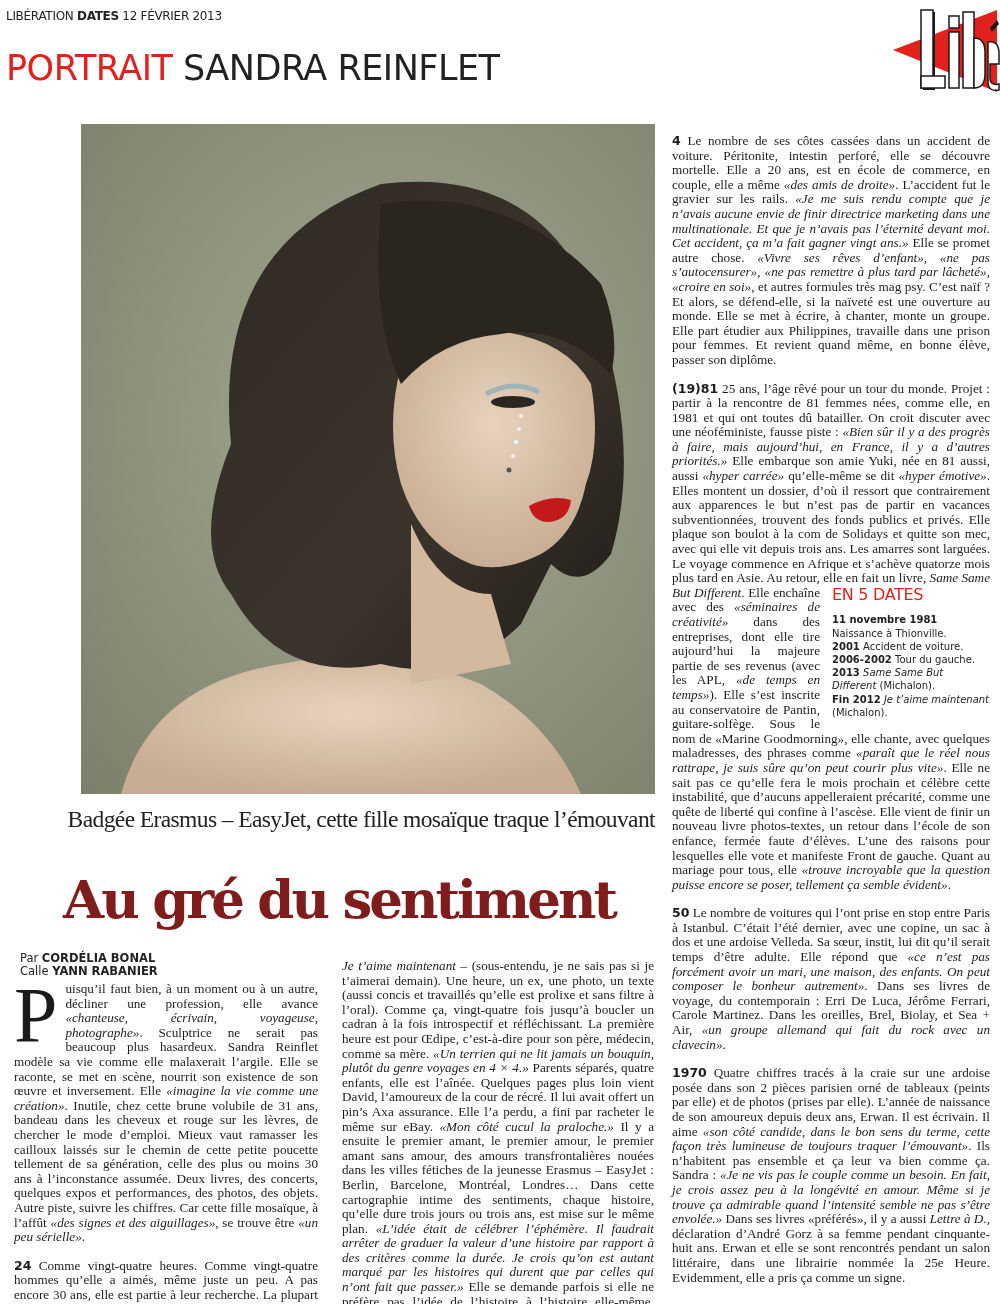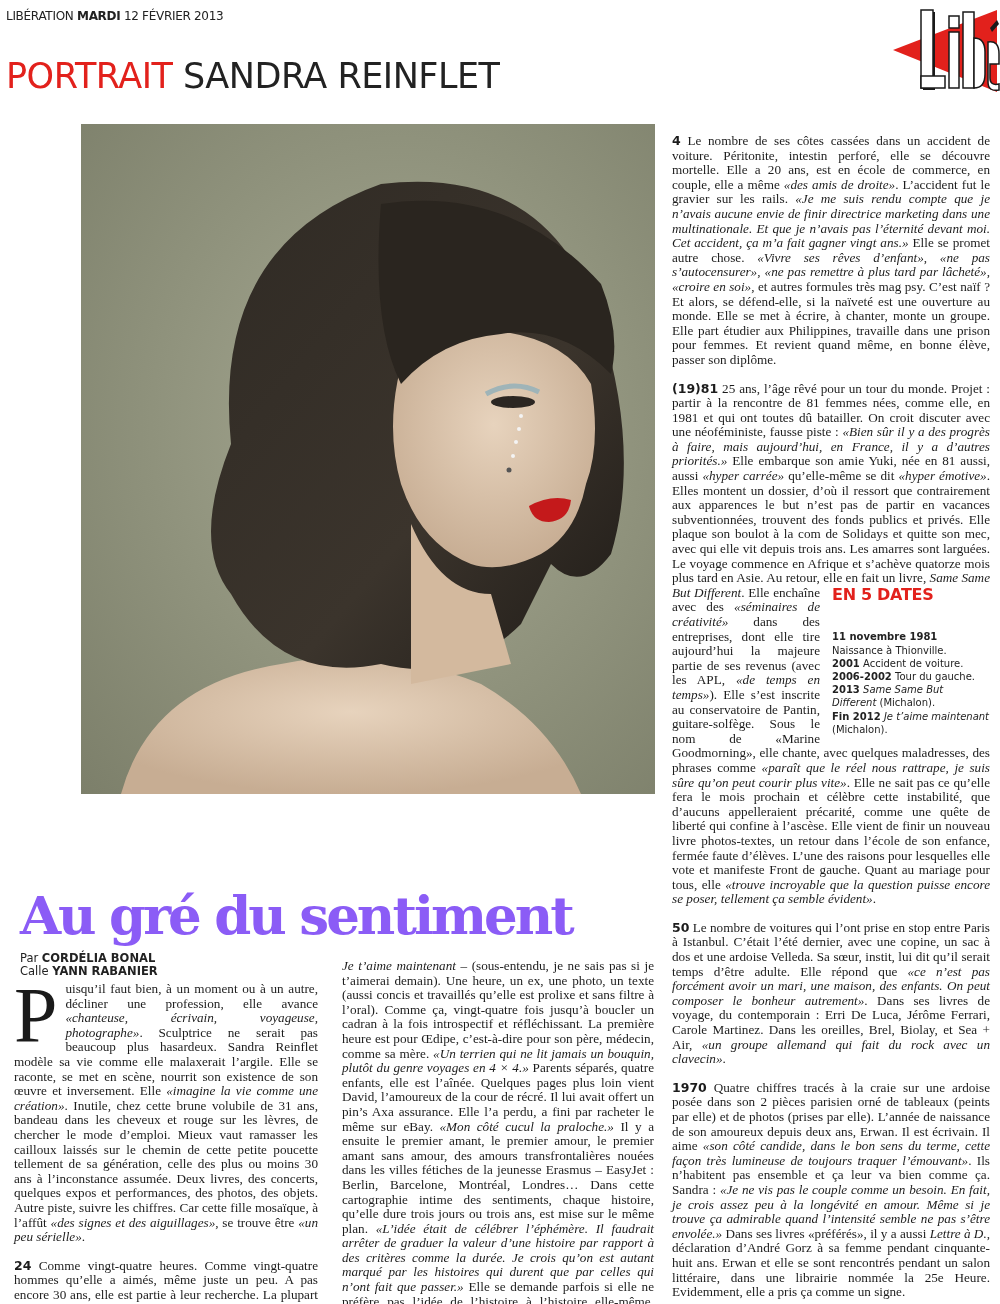--- a/index.html
+++ b/index.html
@@ -2,59 +2,59 @@
 <html><head>
 <meta charset="utf-8">
 <style>
   * { box-sizing: border-box; margin: 0; padding: 0; }
   html, body { width: 1000px; height: 1304px; background: #ffffff; overflow: hidden; }
   body { position: relative; color: #1e1e1e; font-family: "DejaVu Serif", serif; }
 
   .dateline { position: absolute; left: 6px; top: 9px; font-family: "DejaVu Sans", sans-serif; font-size: 12px; letter-spacing: -0.3px; color: #222; }
   .dateline b { font-weight: bold; }
 
-  .section-title { position: absolute; left: 6px; top: 56px; font-family: "DejaVu Sans", sans-serif; font-size: 35px; font-weight: normal; letter-spacing: -0.5px; color: #222; white-space: nowrap; }
+  .section-title { position: absolute; left: 6px; top: 48px; font-family: "DejaVu Sans", sans-serif; font-size: 35px; font-weight: normal; letter-spacing: -0.5px; color: #222; white-space: nowrap; }
   .section-title .kicker { color: #e2211c; }
 
   .logo { position: absolute; left: 893px; top: 2px; width: 107px; height: 96px; }
 
   .photo { position: absolute; left: 81px; top: 124px; width: 574px; height: 670px; overflow: hidden;
            background: radial-gradient(ellipse at 55% 45%, #a7a993 0%, #8f927c 55%, #7c7f6a 100%); }
 
   .standfirst { position: absolute; left: 20px; top: 806px; width: 635px; text-align: right; font-family: "Liberation Serif", serif; font-size: 23.5px; line-height: 27px; letter-spacing: -0.6px; color: #222; }
 
-  .headline { position: absolute; left: 20px; top: 864px; width: 638px; text-align: left; font-family: "DejaVu Serif", serif; font-weight: bold; font-size: 53px; line-height: 70px; letter-spacing: -3px; color: #8b5cf6; margin-top: 16px; }
+  .headline { position: absolute; left: 20px; top: 864px; width: 638px; text-align: center; font-family: "DejaVu Serif", serif; font-weight: bold; font-size: 53px; line-height: 70px; letter-spacing: -3px; color: #7f1d1d; }
 
   .byline { position: absolute; left: 20px; top: 952px; font-family: "DejaVu Sans", sans-serif; font-size: 11.5px; line-height: 13px; color: #222; }
   .byline b { font-weight: bold; }
 
   .col { position: absolute; font-family: "Liberation Serif", serif; font-size: 13.2px; line-height: 14.6px; text-align: justify; color: #1c1c1c; hyphens: auto; }
   .col p { margin-bottom: 14px; }
   .col p:last-child { margin-bottom: 0; }
   .col i { font-style: italic; }
   .num { font-family: "DejaVu Sans", sans-serif; font-weight: bold; font-size: 12.5px; }
 
   .col-a { left: 14px; top: 982px; width: 304px; }
   .col-b { left: 342px; top: 959px; width: 312px; }
   .col-c { left: 672px; top: 134px; width: 318px; }
 
   .dropcap { float: left; font-family: "Liberation Serif", serif; font-size: 78px; line-height: 62px; margin: 2px 8px 0 0; color: #1a1a1a; }
 
   .box { float: right; width: 158px; margin: 2px 0 6px 12px; font-family: "DejaVu Sans", sans-serif; text-align: left; }
-  .box-title { font-size: 16px; font-weight: bold; color: #e2211c; letter-spacing: -0.3px; margin-bottom: 28px; }
+  .box-title { font-size: 16px; font-weight: normal; color: #e2211c; letter-spacing: -0.3px; margin-bottom: 11px; }
   .box-item { font-size: 10px; line-height: 13.2px; color: #222; }
   .box-item b { font-weight: bold; }
   .box-item i { font-style: italic; }
 </style>
 </head>
 <body>
 
 <div class="dateline">
   <span>LIBÉRATION</span>
-  <b>MARDI</b>
+  <b>DATES</b>
   <span>12 FÉVRIER 2013</span>
 </div>
 
 <h1 class="section-title">
   <span class="kicker">PORTRAIT</span>
   <span>SANDRA REINFLET</span>
 </h1>
 
 <div class="logo">
   <svg width="107" height="96" viewBox="0 0 107 96">
@@ -102,20 +102,21 @@
     <circle cx="438" cy="305" r="2" fill="#f4f4f4"></circle>
     <circle cx="435" cy="318" r="2" fill="#f4f4f4"></circle>
     <circle cx="432" cy="332" r="2" fill="#f4f4f4"></circle>
     <circle cx="428" cy="346" r="2.5" fill="#555"></circle>
 
     <path d="M448 382 Q470 370 490 376 Q488 396 468 398 Q452 398 448 382 Z" fill="#c4191b"></path>
   </svg>
 </div>
 
 <div class="standfirst">
+  <div>Badgée Erasmus – EasyJet, cette fille mosaïque traque l’émouvant</div>
 </div>
 
 <h2 class="headline">Au gré du sentiment</h2>
 
 <div class="byline">
   <div>
     <span>Par</span>
     <b>CORDÉLIA BONAL</b>
   </div>
   <div>

